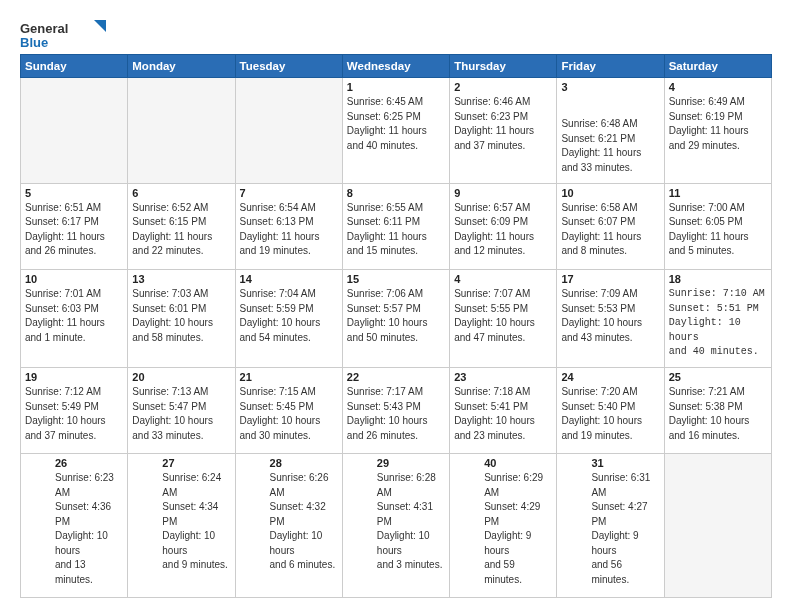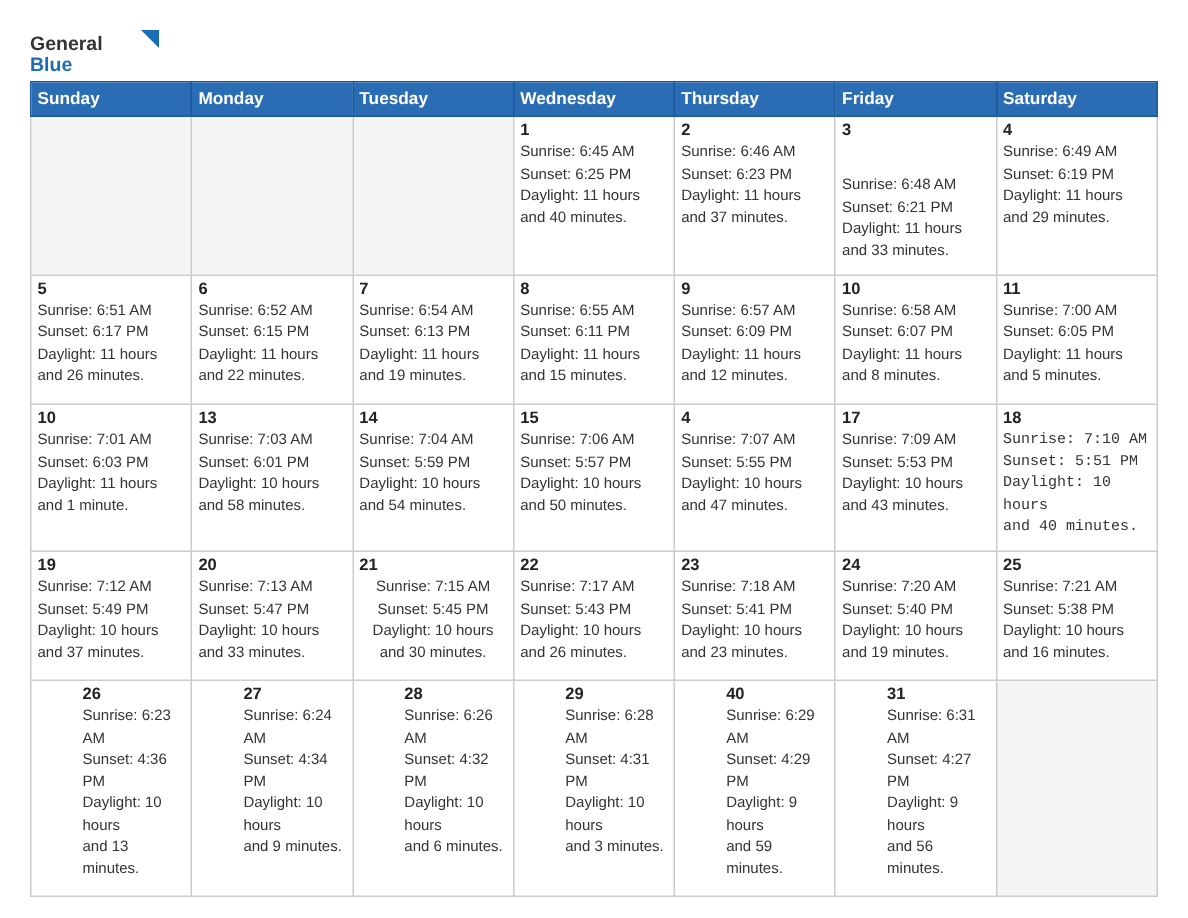--- a/index.html
+++ b/index.html
@@ -260,21 +260,21 @@
           </td>
           <td>
             <div class="day-number">20</div>
             <div class="day-info" style="white-space: pre-line;">Sunrise: 7:13 AM
 Sunset: 5:47 PM
 Daylight: 10 hours
 and 33 minutes.</div>
           </td>
           <td>
             <div class="day-number">21</div>
-            <div class="day-info" style="white-space: pre-line; text-align: center;">Sunrise: 7:15 AM
+            <div class="day-info" style="white-space: pre-line;">Sunrise: 7:15 AM
 Sunset: 5:45 PM
 Daylight: 10 hours
 and 30 minutes.</div>
           </td>
           <td>
             <div class="day-number">22</div>
             <div class="day-info" style="white-space: pre-line;">Sunrise: 7:17 AM
 Sunset: 5:43 PM
 Daylight: 10 hours
 and 26 minutes.</div>

